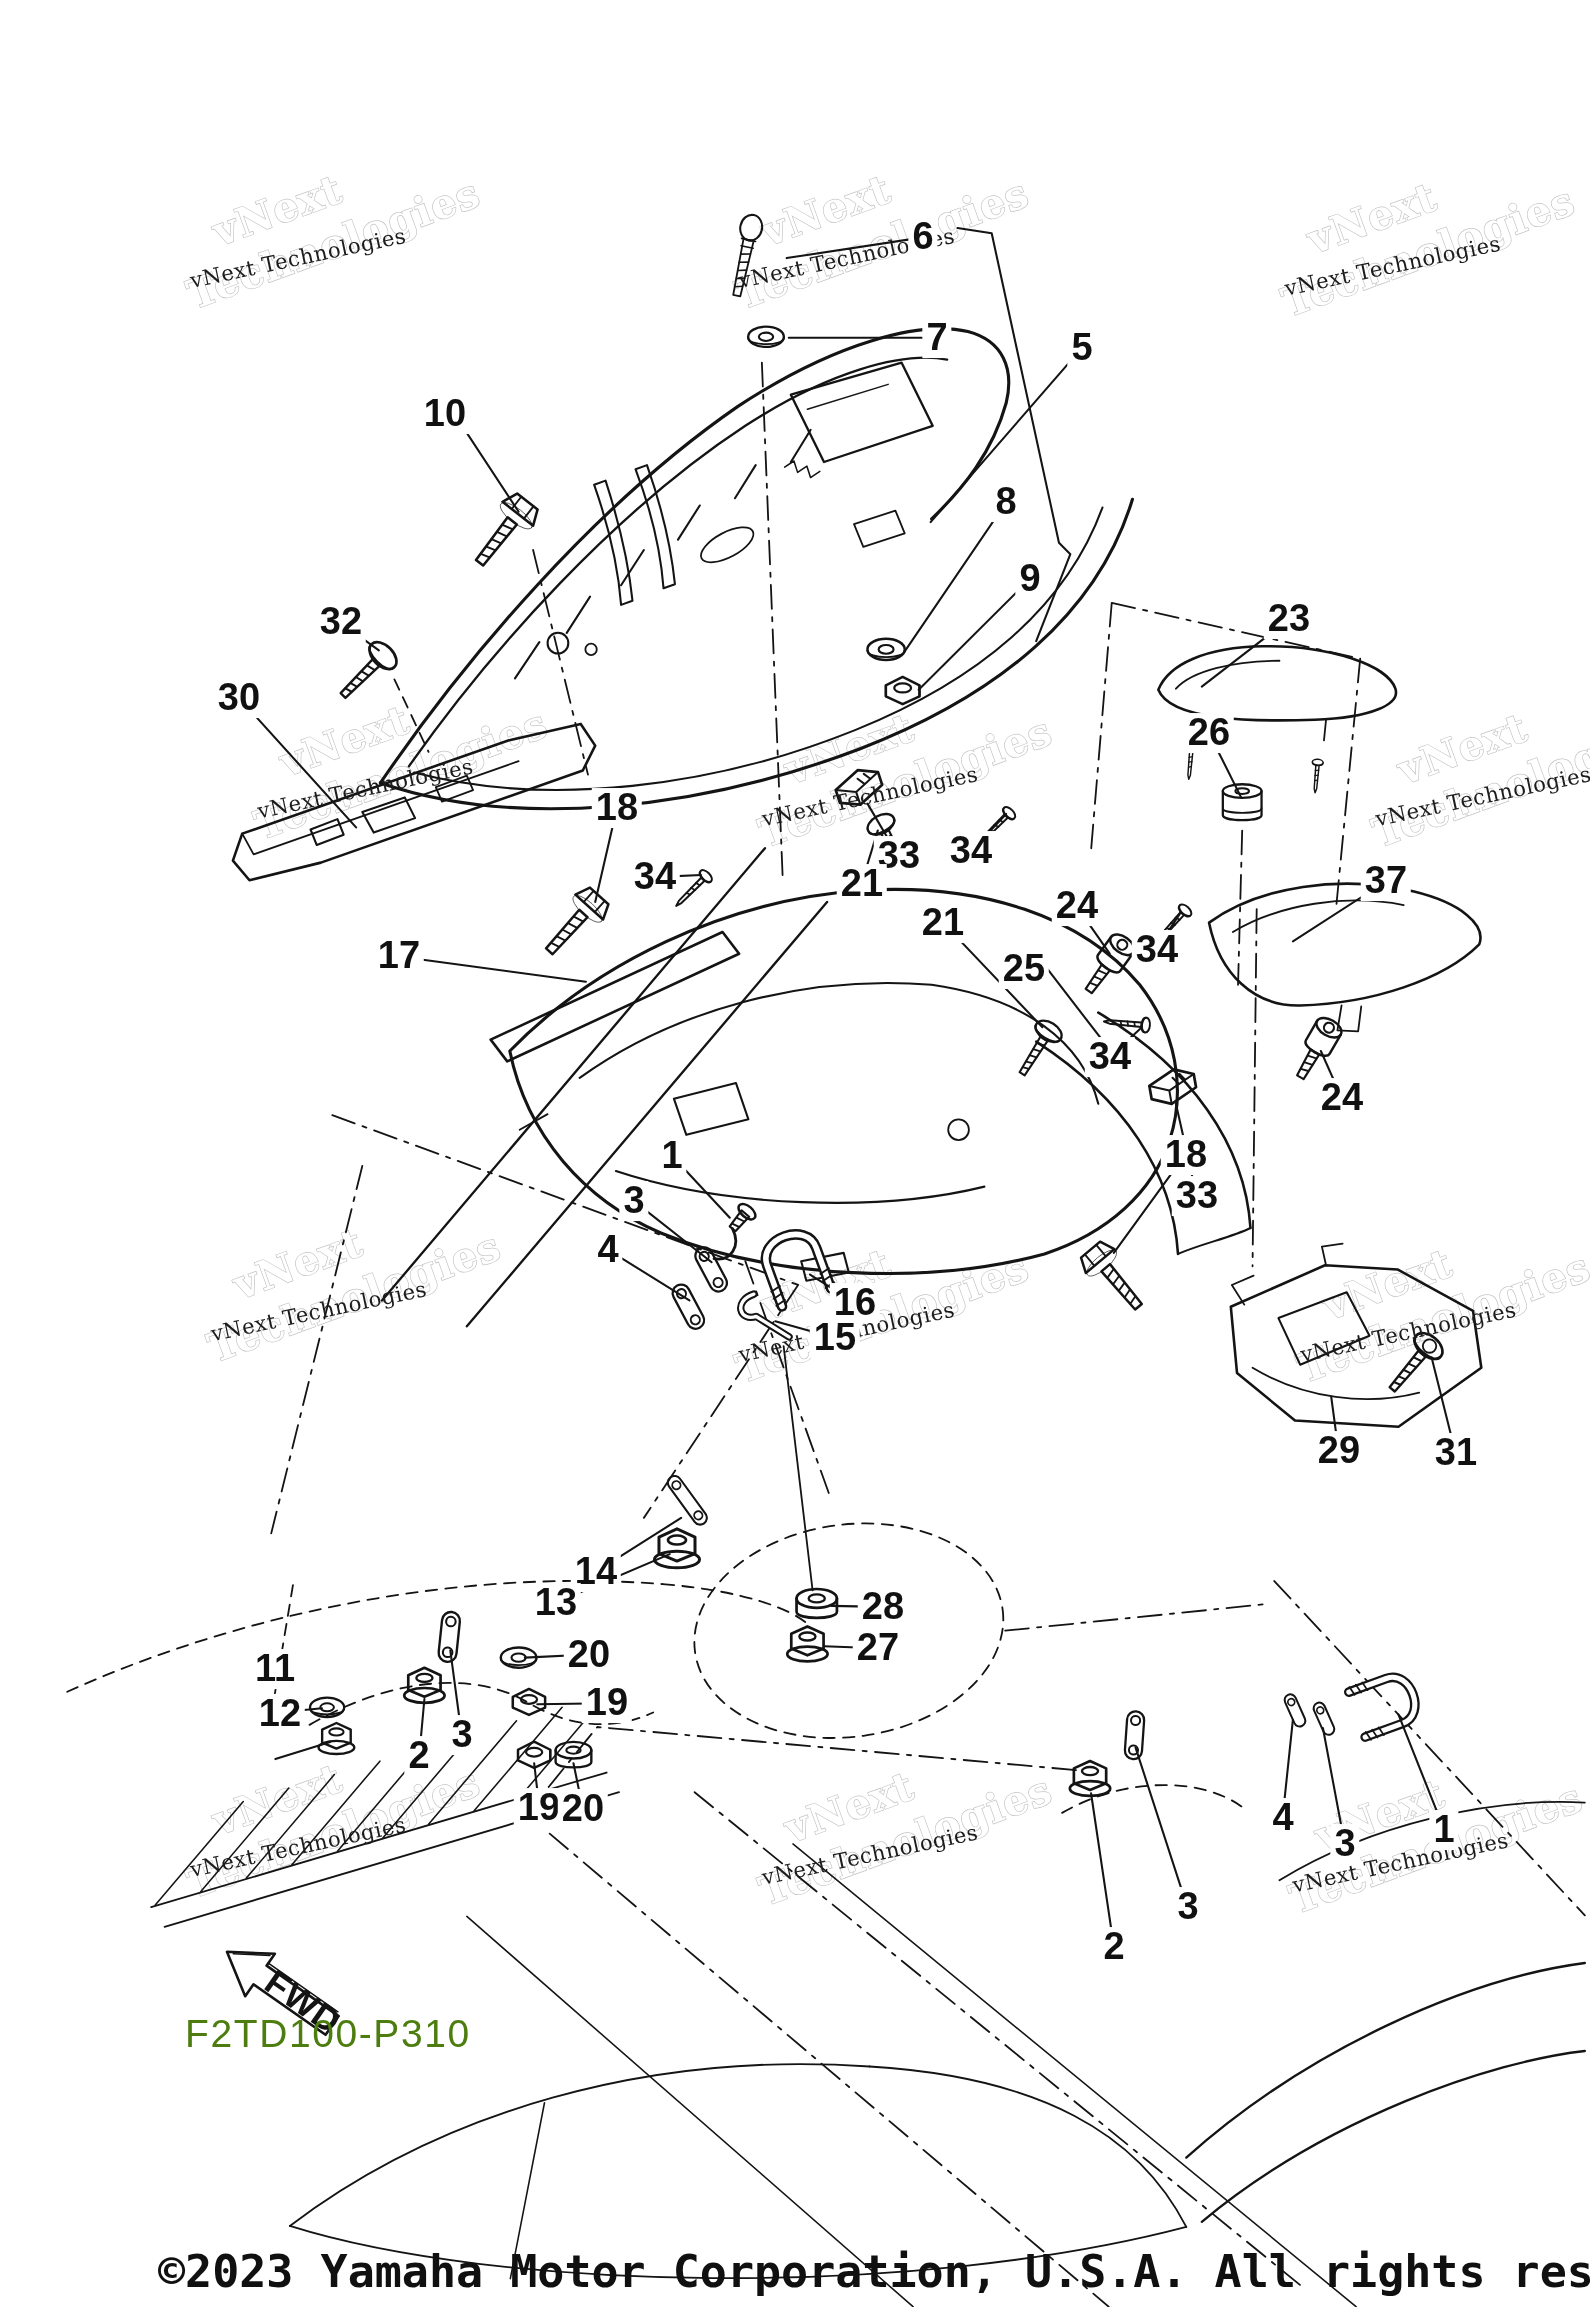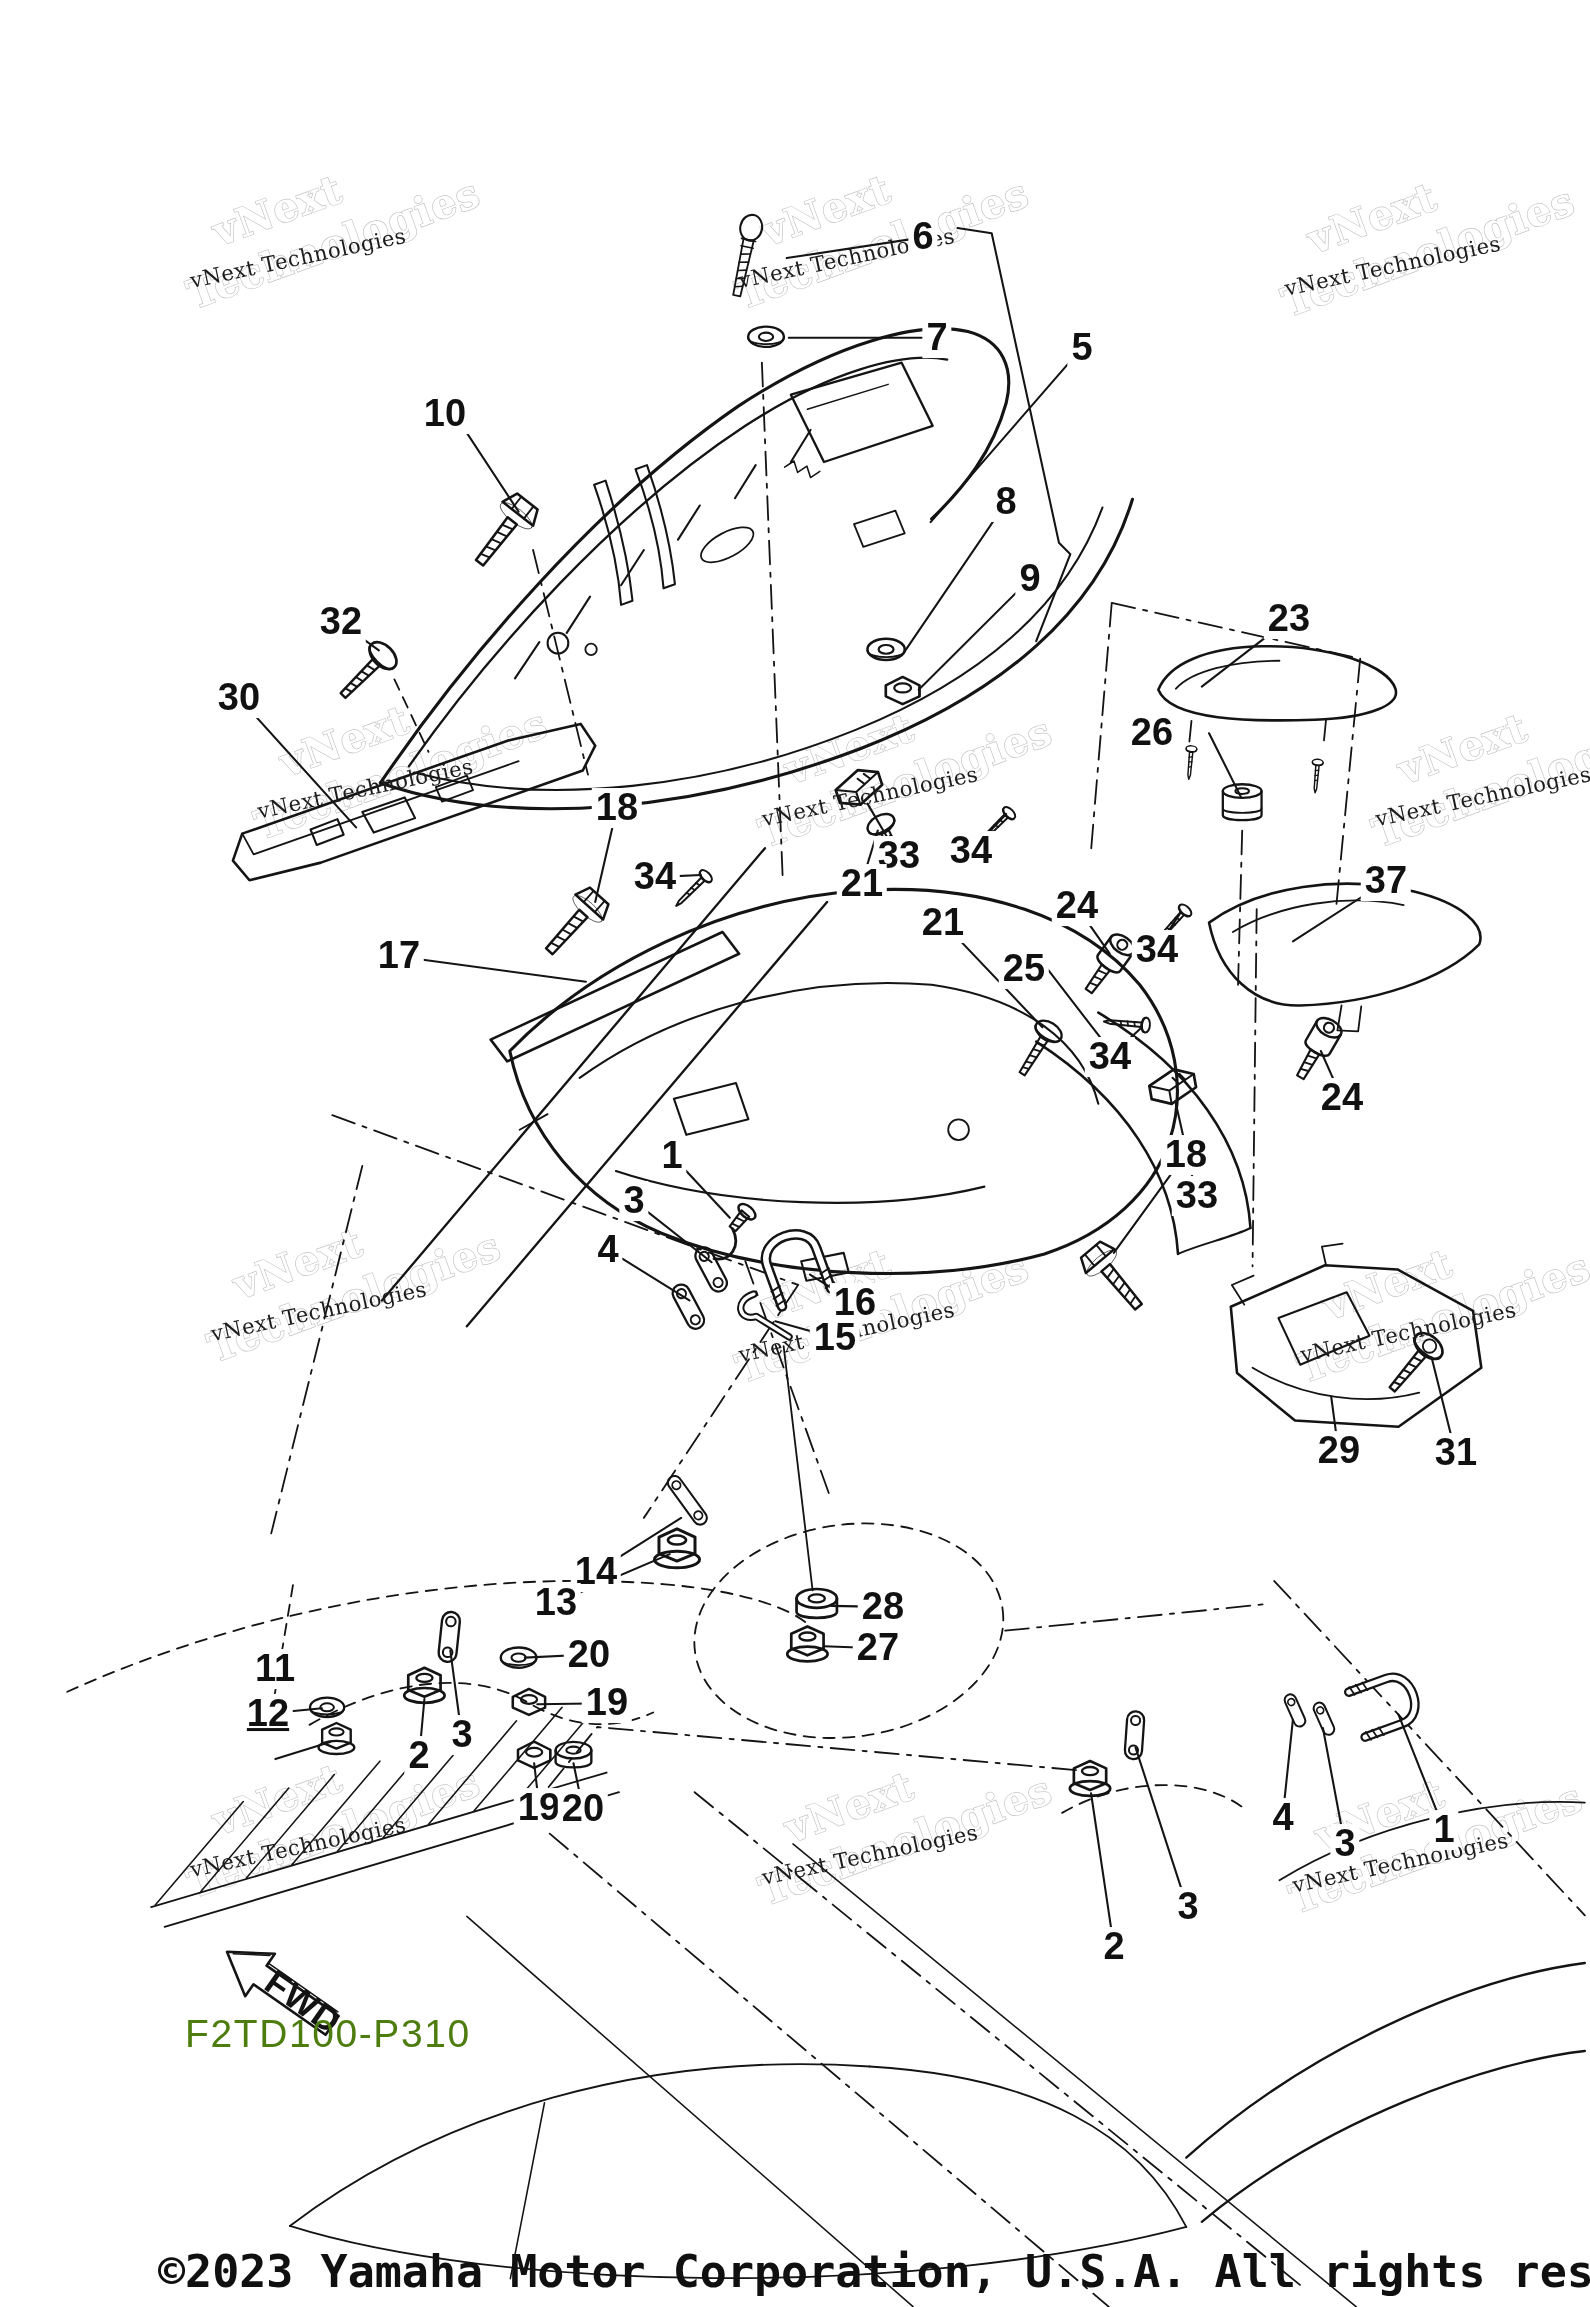--- a/index.html
+++ b/index.html
@@ -427,21 +427,21 @@
 <div id="callout-layer">
       <div class="callout" style="left: 923px; top: 237px;">6</div>
       <div class="callout" style="left: 937px; top: 338px;">7</div>
       <div class="callout" style="left: 1082px; top: 348px;">5</div>
       <div class="callout" style="left: 1006px; top: 502px;">8</div>
       <div class="callout" style="left: 1030px; top: 579px;">9</div>
       <div class="callout" style="left: 445px; top: 400px; margin-top: 14px;">10</div>
       <div class="callout" style="left: 341px; top: 622px;">32</div>
       <div class="callout" style="left: 239px; top: 698px;">30</div>
       <div class="callout" style="left: 1289px; top: 619px;">23</div>
-      <div class="callout" style="left: 1152px; top: 733px;">26</div>
+      <div class="callout" style="left: 1209px; top: 733px;">26</div>
       <div class="callout" style="left: 1386px; top: 881px;">37</div>
       <div class="callout" style="left: 393px; top: 956px; margin-left: 6px;">17</div>
       <div class="callout" style="left: 617px; top: 808px;">18</div>
       <div class="callout" style="left: 655px; top: 877px;">34</div>
       <div class="callout" style="left: 899px; top: 856px;">33</div>
       <div class="callout" style="left: 971px; top: 851px;">34</div>
       <div class="callout" style="left: 862px; top: 884px;">21</div>
       <div class="callout" style="left: 1077px; top: 906px;">24</div>
       <div class="callout" style="left: 943px; top: 923px;">21</div>
       <div class="callout" style="left: 1024px; top: 969px;">25</div>
@@ -456,21 +456,21 @@
       <div class="callout" style="left: 855px; top: 1303px;">16</div>
       <div class="callout" style="left: 835px; top: 1338px;">15</div>
       <div class="callout" style="left: 1339px; top: 1451px;">29</div>
       <div class="callout" style="left: 1456px; top: 1453px;">31</div>
       <div class="callout" style="left: 596px; top: 1572px;">14</div>
       <div class="callout" style="left: 556px; top: 1603px;">13</div>
       <div class="callout" style="left: 589px; top: 1655px;">20</div>
       <div class="callout" style="left: 607px; top: 1703px;">19</div>
       <div class="callout" style="left: 419px; top: 1756px;">2</div>
       <div class="callout" style="left: 462px; top: 1735px;">3</div>
-      <div class="callout" style="left: 268px; top: 1714px; text-decoration: underline;">12</div>
+      <div class="callout" style="left: 280px; top: 1714px;">12</div>
       <div class="callout" style="left: 275px; top: 1669px;">11</div>
       <div class="callout" style="left: 539px; top: 1808px;">19</div>
       <div class="callout" style="left: 583px; top: 1809px;">20</div>
       <div class="callout" style="left: 883px; top: 1607px;">28</div>
       <div class="callout" style="left: 878px; top: 1648px;">27</div>
       <div class="callout" style="left: 1283px; top: 1818px;">4</div>
       <div class="callout" style="left: 1345px; top: 1844px;">3</div>
       <div class="callout" style="left: 1444px; top: 1830px;">1</div>
       <div class="callout" style="left: 1114px; top: 1947px;">2</div>
       <div class="callout" style="left: 1188px; top: 1907px;">3</div>

